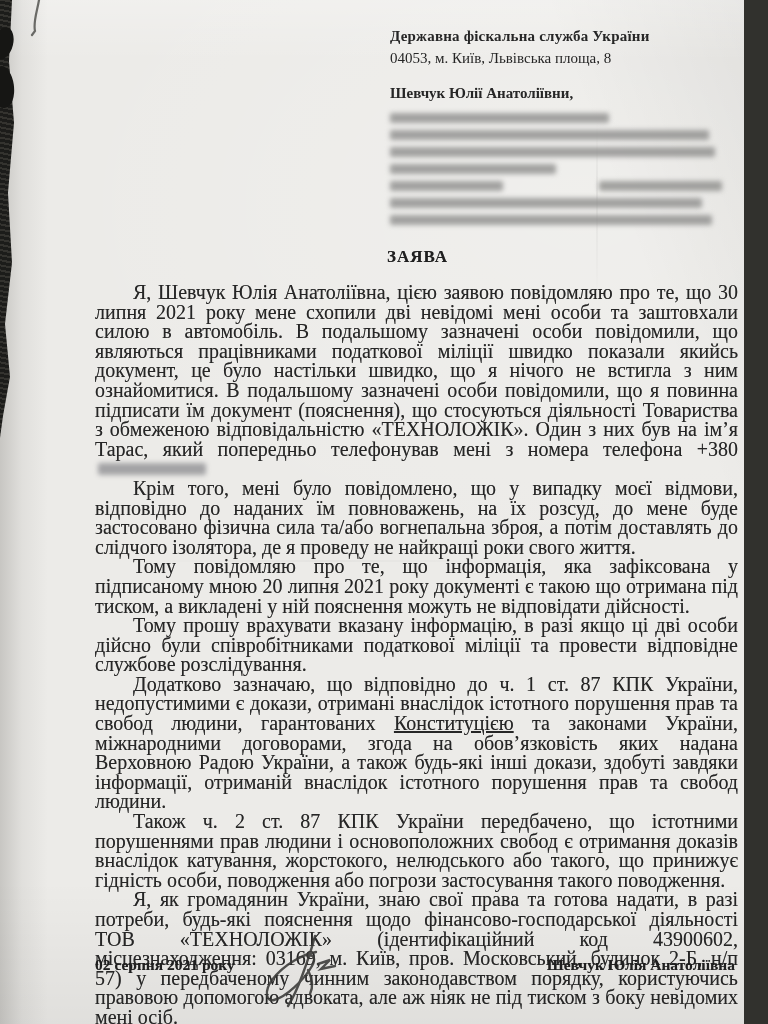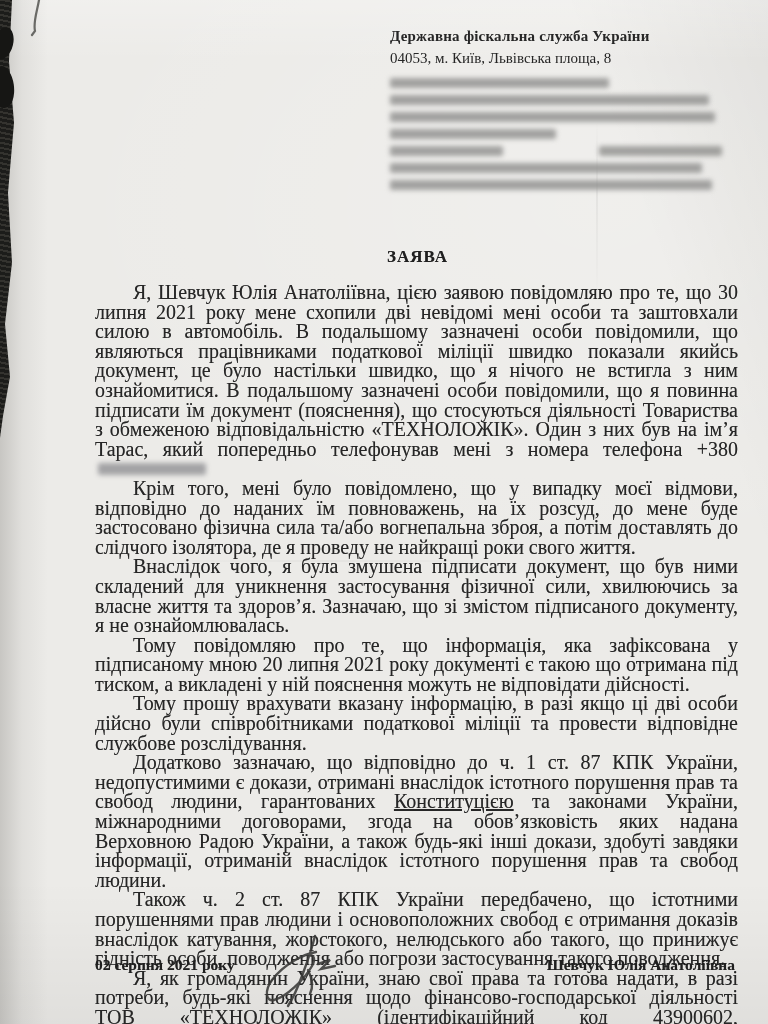--- a/index.html
+++ b/index.html
@@ -4,29 +4,30 @@
 <style>
   html,body{margin:0;padding:0;}
   body{
     width:768px;height:1024px;overflow:hidden;
     background:#3a3a36;
     font-family:"Liberation Serif","DejaVu Serif",serif;
   }
   .photo{position:relative;width:768px;height:1024px;background:#31312d;}
   
   .paper{
-    position:absolute;left:0;top:0;width:768px;height:1024px;
+    position:absolute;left:0;top:0;width:700px;height:1024px;
     background:
       linear-gradient(90deg, rgba(70,68,62,.22) 0px, rgba(70,68,62,.07) 22px, rgba(70,68,62,0) 48px),
       linear-gradient(180deg, rgba(255,255,255,.25) 0%, rgba(255,255,255,0) 6%),
       linear-gradient(250deg, rgba(0,0,0,.05) 0%, rgba(0,0,0,0) 18%),
       linear-gradient(180deg, rgba(0,0,0,0) 86%, rgba(0,0,0,.05) 100%),
       radial-gradient(120% 60% at 78% 20%, rgba(255,255,255,.20), rgba(255,255,255,0) 60%),
       #ecebe8;
     color:#262626;
+    padding-left:44px;
   }
   
   .crease1{position:absolute;left:596px;top:120px;width:2px;height:180px;
     background:linear-gradient(180deg, rgba(0,0,0,0), rgba(0,0,0,.05) 40%, rgba(0,0,0,0));}
   .crease2{position:absolute;left:120px;top:560px;width:420px;height:2px;
     background:linear-gradient(90deg, rgba(0,0,0,0), rgba(0,0,0,.03), rgba(0,0,0,0));}
   
   .edge-strip{
     position:absolute;left:0;top:0;width:18px;height:438px;
     background:repeating-linear-gradient(12deg,#1c1c1a 0 3px,#34332f 3px 5px);
@@ -84,40 +85,40 @@
 <body>
 
 <div class="photo">
   <div class="paper">
     <div class="crease1"></div>
     <div class="crease2"></div>
 
     <div class="addr">
       <div class="org">Державна фіскальна служба України</div>
       <div>04053, м. Київ, Львівська площа, 8</div>
+      <div class="name">Шевчук Юлії Анатоліївни,</div>
       <div class="redacted">
         <div class="rl"></div>
         <div class="rl"></div>
         <div class="rl"></div>
         <div class="rl"></div>
         <div class="rl-split">
             <i></i>
             <i></i>
           </div>
         <div class="rl"></div>
         <div class="rl"></div>
       </div>
     </div>
 
     <h1 class="title">ЗАЯВА</h1>
 
     <div class="doc-body">
       <p><span>Я, Шевчук Юлія Анатоліївна, цією заявою повідомляю про те, що 30 липня 2021 року мене схопили дві невідомі мені особи та заштовхали силою в автомобіль. В подальшому зазначені особи повідомили, що являються працівниками податкової міліції швидко показали якийсь документ, це було настільки швидко, що я нічого не встигла з ним ознайомитися. В подальшому зазначені особи повідомили, що я повинна підписати їм документ (пояснення), що стосуються діяльності Товариства з обмеженою відповідальністю «ТЕХНОЛОЖІК». Один з них був на ім’я Тарас, який попередньо телефонував мені з номера телефона </span><span>+380</span><span class="redact-phone"></span></p>
       <p>Крім того, мені було повідомлено, що у випадку моєї відмови, відповідно до наданих їм повноважень, на їх розсуд, до мене буде застосовано фізична сила та/або вогнепальна зброя, а потім доставлять до слідчого ізолятора, де я проведу не найкращі роки свого життя.</p>
-      <p>Внаслідок чого, я була змушена підписати документ, що був ними складений для уникнення застосування фізичної сили, хвилюючись за власне життя та здоров’я. Зазначаю, що зі змістом підписаного документу, я не ознайомлювалась.</p>
       <p>Тому повідомляю про те, що інформація, яка зафіксована у підписаному мною 20 липня 2021 року документі є такою що отримана під тиском, а викладені у ній пояснення можуть не відповідати дійсності.</p>
       <p>Тому прошу врахувати вказану інформацію, в разі якщо ці дві особи дійсно були співробітниками податкової міліції та провести відповідне службове розслідування.</p>
       <p><span>Додатково зазначаю, що відповідно до ч. 1 ст. 87 КПК України, недопустимими є докази, отримані внаслідок істотного порушення прав та свобод людини, гарантованих </span><span class="u">Конституцією</span><span> та законами України, міжнародними договорами, згода на обов’язковість яких надана Верховною Радою України, а також будь-які інші докази, здобуті завдяки інформації, отриманій внаслідок істотного порушення прав та свобод людини.</span></p>
       <p>Також  ч. 2 ст. 87 КПК України передбачено, що істотними порушеннями прав людини і основоположних свобод є отримання доказів внаслідок катування, жорстокого, нелюдського або такого, що принижує гідність особи, поводження або погрози застосування такого поводження.</p>
       <p>Я, як громадянин України, знаю свої права та готова надати, в разі потреби, будь-які пояснення щодо фінансово-господарської діяльності ТОВ «ТЕХНОЛОЖІК» (ідентифікаційний код 43900602, місцезнаходження: 03169, м. Київ, пров. Московський, будинок 2-Б, н/п 57) у передбаченому чинним законодавством порядку, користуючись правовою допомогою адвоката, але аж ніяк не під тиском з боку невідомих мені осіб.</p>
     </div>
 
     <div class="footer">
       <span>02 серпня 2021 року</span>
       <span>Шевчук Юлія Анатоліївна</span>

